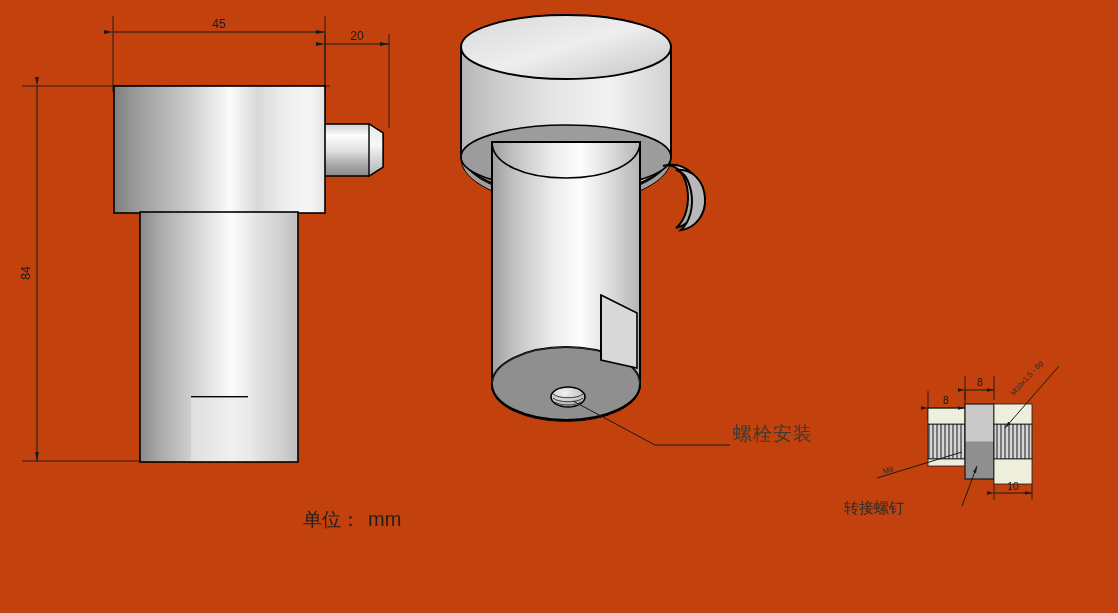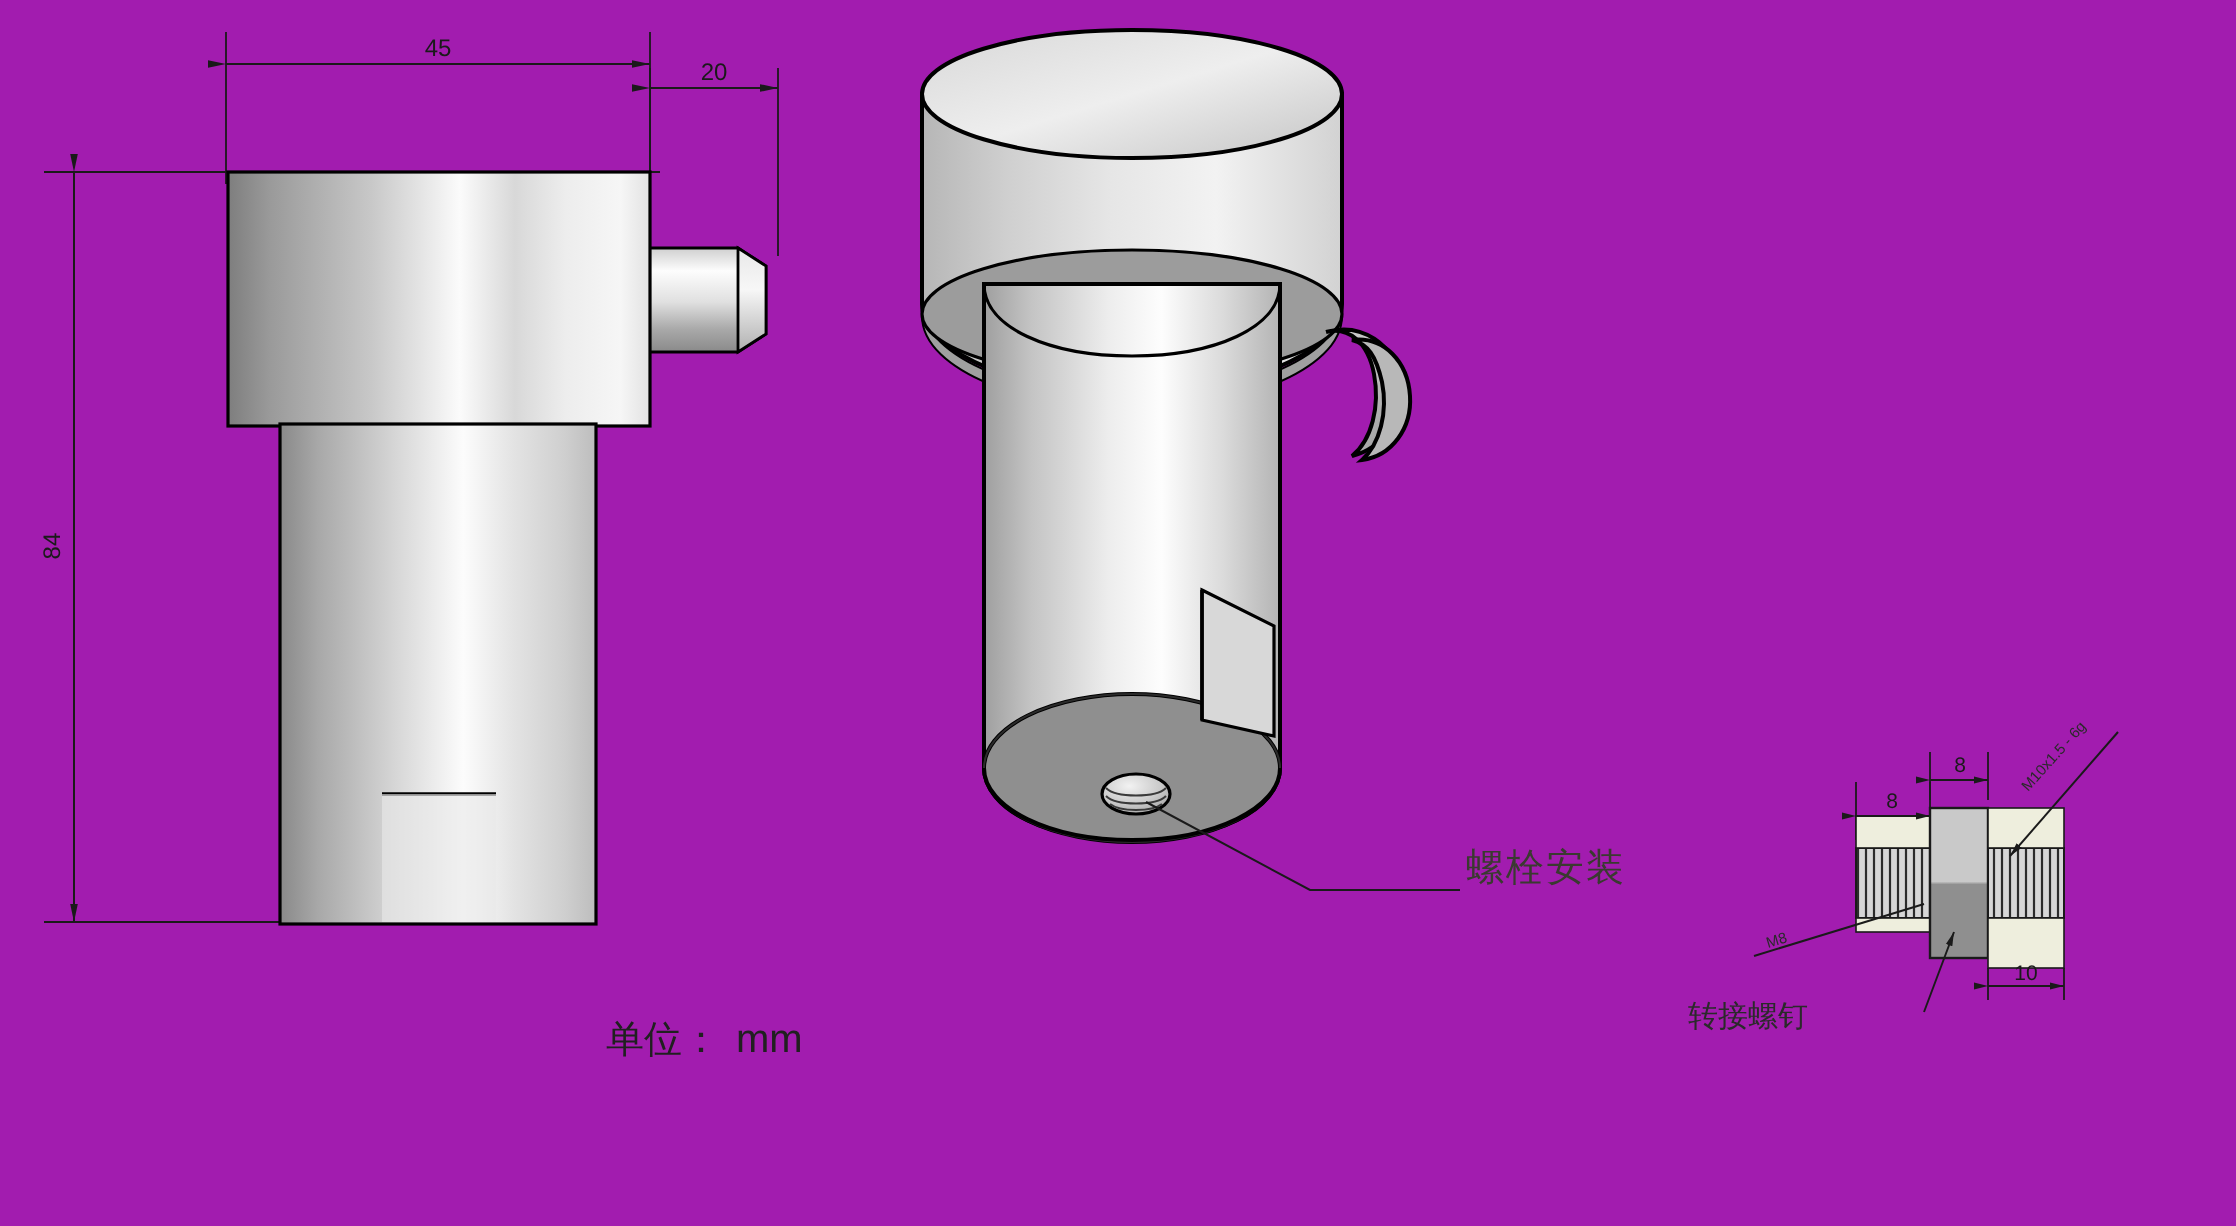--- a/index.html
+++ b/index.html
@@ -7,21 +7,21 @@
     padding: 0;
     background: #ffffff;
   }
   body {
     font-family: "Liberation Sans", sans-serif;
   }
   #sheet {
     position: relative;
     width: 1118px;
     height: 613px;
-    background: #a21caf;
+    background: #c2410c;
     overflow: hidden;
   }
   #sheet svg {
     position: absolute;
     left: 0;
     top: 0;
   }
   .dimtext {
     font-family: "Liberation Sans", sans-serif;
     font-size: 12px;

